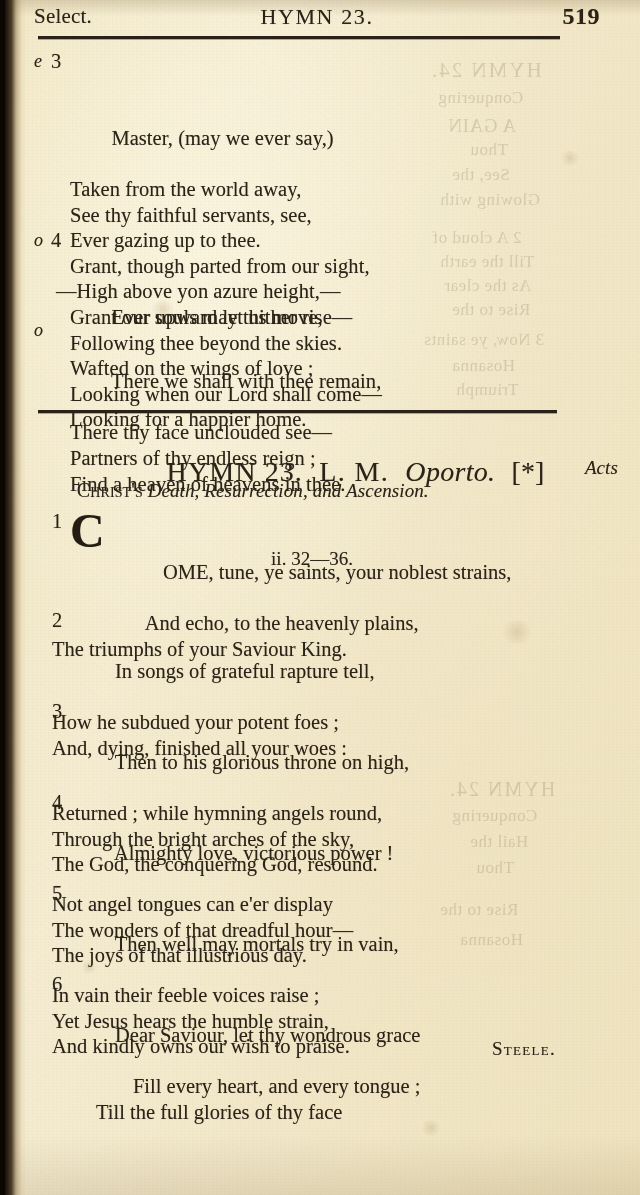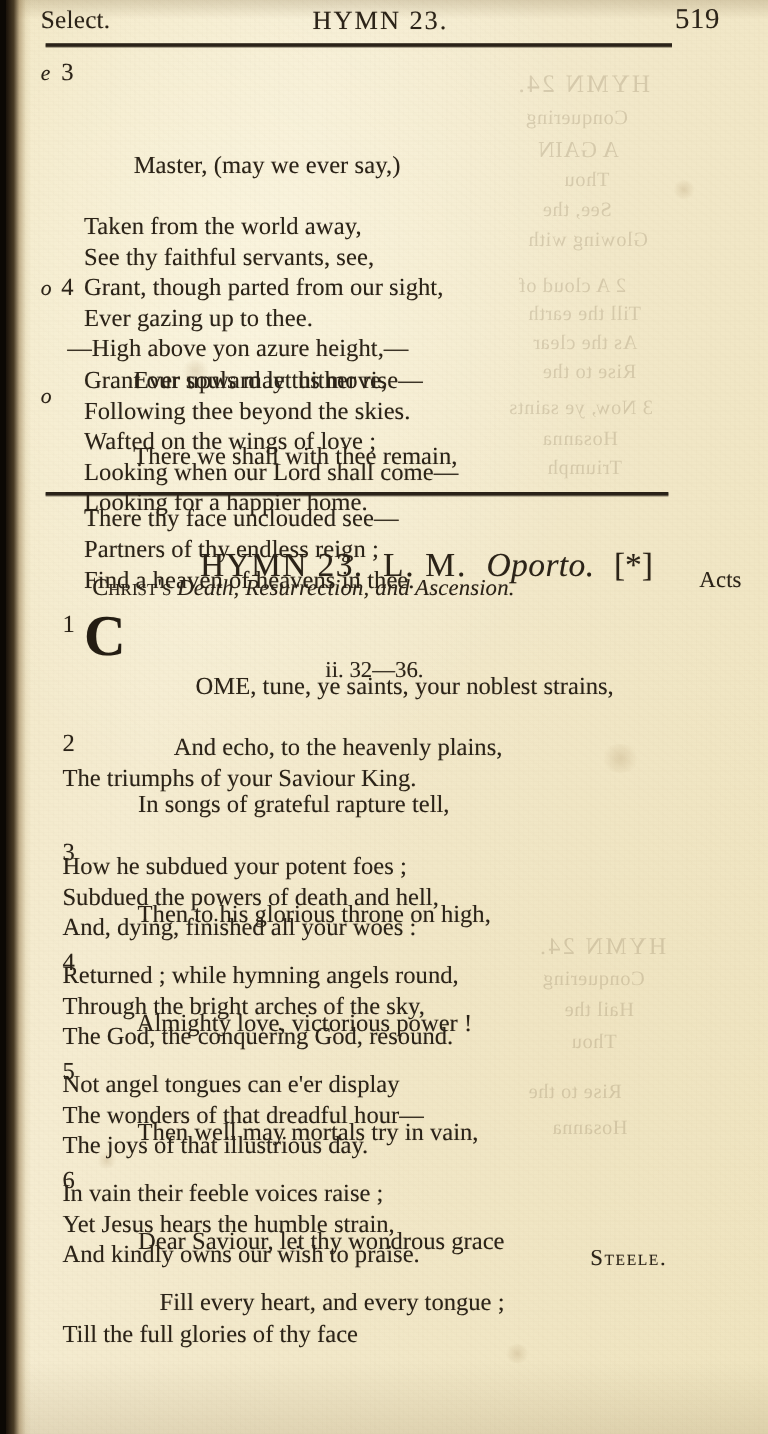--- a/index.html
+++ b/index.html
@@ -100,21 +100,21 @@
     position: absolute;
     left: 0; right: 0; top: 0;
     text-align: center;
     font-size: 22px;
     letter-spacing: 1.6px;
   }
   .rh-right {
     position: absolute;
     right: 0; top: -1px;
     font-size: 24px;
-    font-weight: 400;
+    font-weight: 700;
     letter-spacing: 0.5px;
   }
   .rule {
     position: absolute;
     background: #2a2218;
   }
   .rule.thick {
     height: 3px;
     box-shadow: 0 1px 0 rgba(50,40,25,0.35);
   }
@@ -262,22 +262,22 @@
     <div class="rule thick" style="left:38px;top:36px;width:522px;"></div>
 
     <div class="stanza" style="top:49px;">
       <div class="vline">
         <span class="marker">e</span>
         <span class="vnum">3</span>
         <span>Master, (may we ever say,)</span>
       </div>
       <div class="vline"><span>Taken from the world away,</span></div>
       <div class="vline"><span>See thy faithful servants, see,</span></div>
+      <div class="vline"><span>Ever gazing up to thee.</span></div>
       <div class="vline"><span>Grant, though parted from our sight,</span></div>
-      <div class="vline"><span>Ever gazing up to thee.</span></div>
       <div class="vline dash-lead" style="padding-left:22px;"><span>—High above yon azure height,—</span></div>
       <div class="vline"><span>Grant our souls may thither rise—</span></div>
       <div class="vline"><span>Following thee beyond the skies.</span></div>
     </div>
 
     <div class="stanza" style="top:228px;">
       <div class="vline">
         <span class="marker">o</span>
         <span class="vnum">4</span>
         <span>Ever upward let us move,</span>
@@ -301,21 +301,21 @@
 
     <div class="hymn-head" style="top:424px;">
       <div class="hymn-title">
         <span>HYMN 23.</span><span>  </span><span class="meter">L. M.</span><span>  </span><span class="tune">Oporto.</span><span>  </span><span class="star">[*]</span>
       </div>
     </div>
 
     <div style="position:absolute;left:34px;right:20px;top:457px;">
       <div class="subject" style="position:relative;text-align:left;padding-left:4px;">
         <span class="sc">Christ's</span><span> </span><em>Death, Resurrection, and Ascension.</em>
-        <span class="ref-right" style="position:absolute;right:2px;top:16px;">Acts</span>
+        <span class="ref-right" style="position:absolute;right:2px;top:0;font-style:italic;">Acts</span>
       </div>
       <div class="subject-line2" style="margin-top:2px;padding-right:30px;">ii. 32—36.</div>
     </div>
 
     <div class="dropcap">C</div>
 
     <div class="hbody" style="top:509px;">
       <div class="hline" style="padding-left:70px;">
         <span class="hnum" style="left:0;">1</span>
         <span>OME, tune, ye saints, your noblest strains,</span>
@@ -323,21 +323,20 @@
       <div class="hline" style="padding-left:0px;text-align:center;"><span>And echo, to the heavenly plains,</span></div>
       <div class="hline" style="padding-left:0px;"><span>The triumphs of your Saviour King.</span></div>
     </div>
 
     <div class="hbody" style="top:608px;">
       <div class="hline">
         <span class="hnum">2</span>
         <span>In songs of grateful rapture tell,</span>
       </div>
       <div class="hline" style="padding-left:0px;"><span>How he subdued your potent foes ;</span></div>
-      <div class="hline" style="padding-left:0px;"><span>Subdued the powers of death and hell,</span></div>
       <div class="hline" style="padding-left:0px;"><span>And, dying, finished all your woes :</span></div>
     </div>
 
     <div class="hbody" style="top:699px;">
       <div class="hline">
         <span class="hnum">3</span>
         <span>Then to his glorious throne on high,</span>
       </div>
       <div class="hline" style="padding-left:0px;"><span>Returned ; while hymning angels round,</span></div>
       <div class="hline" style="padding-left:0px;"><span>Through the bright arches of the sky,</span></div>
@@ -363,21 +362,21 @@
       <div class="hline" style="padding-left:0px;"><span>Yet Jesus hears the humble strain,</span></div>
       <div class="hline" style="padding-left:0px;"><span>And kindly owns our wish to praise.</span></div>
     </div>
 
     <div class="hbody" style="top:972px;">
       <div class="hline">
         <span class="hnum">6</span>
         <span>Dear Saviour, let thy wondrous grace</span>
       </div>
       <div class="hline" style="padding-left:0px;text-align:right;"><span>Fill every heart, and every tongue ;</span></div>
-      <div class="hline" style="padding-left:0px;"><span>Till the full glories of thy face</span></div>
+      <div class="hline" style="padding-left:0px;margin-left:44px;"><span>Till the full glories of thy face</span></div>
     </div>
 
     <div class="attrib" style="right:84px;top:1038px;">Steele.</div>
 
   </div>
 
   <div class="gutter"></div>
   <div class="gutter-edge"></div>
 
 </div>

